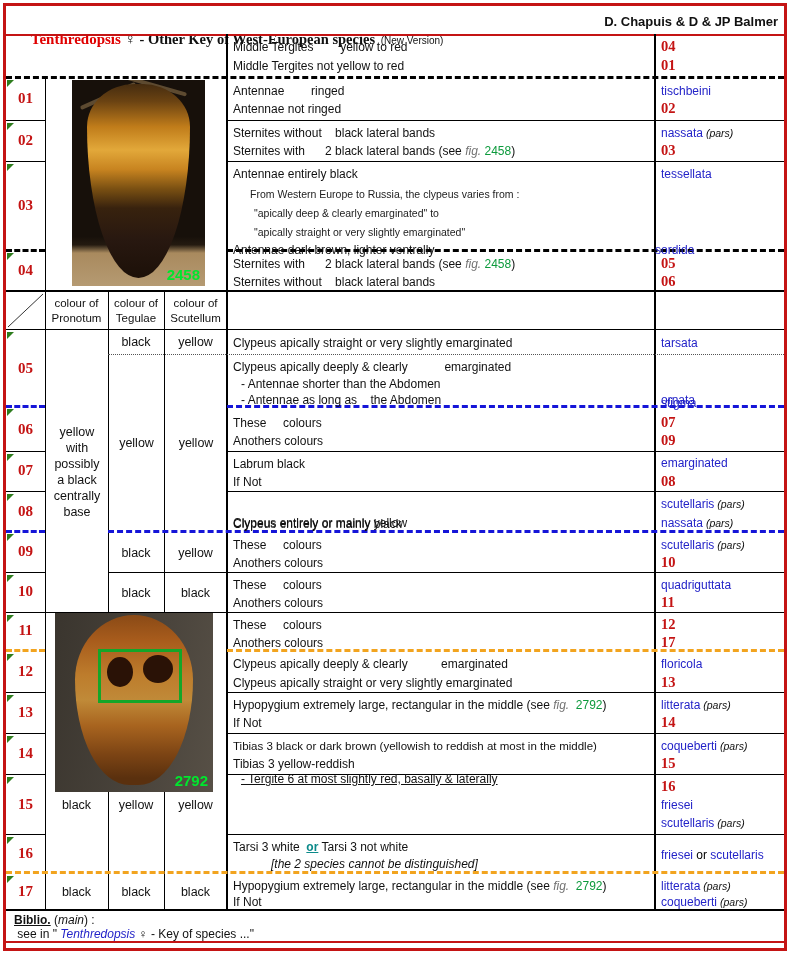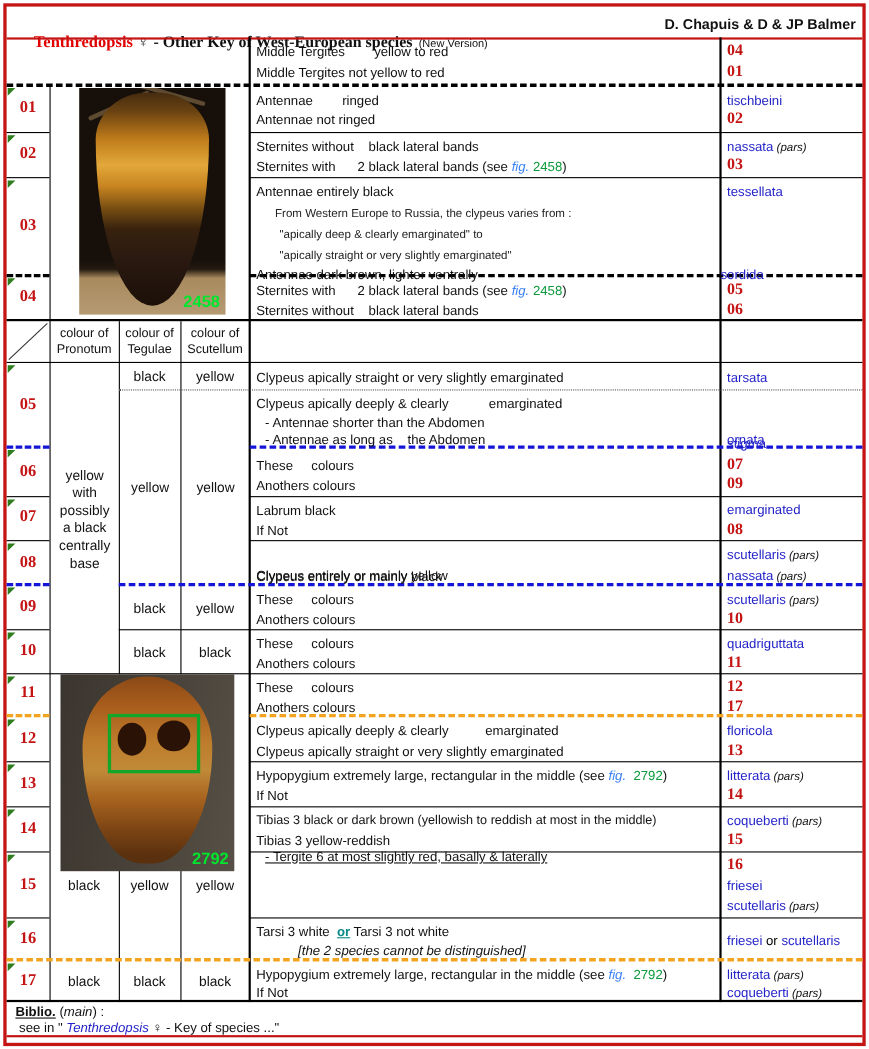--- a/index.html
+++ b/index.html
@@ -16,21 +16,21 @@
   .bdash{position:absolute;height:0;border-top:3px dashed #1515d8;}
   .odash{position:absolute;height:0;border-top:3px dashed #f2a41f;}
   .dot{position:absolute;height:0;border-top:1px dotted #555;}
   
   .cl{position:absolute;white-space:pre;font-size:12px;color:#111;line-height:15px;}
   .note{position:absolute;white-space:pre;font-size:10.5px;color:#222;line-height:13px;}
   .sp{position:absolute;white-space:pre;font-size:12px;line-height:15px;}
   .blue{color:#2323c8;}
   .redn{color:#c41414;font-weight:bold;font-family:"Liberation Serif",serif;font-size:14.5px;}
   .pars{color:#111;font-style:italic;font-size:10.5px;}
-  .fig{color:#3b82f6;font-style:italic;}
+  .fig{color:#737373;font-style:italic;}
   .fignum{color:#0c9a3c;}
   .orw{color:#0b8a8a;font-weight:bold;text-decoration:underline;}
   .it{font-style:italic;}
   .num{position:absolute;left:6px;width:39px;text-align:center;color:#c41414;font-weight:bold;font-family:"Liberation Serif",serif;font-size:15px;}
   .tri{position:absolute;width:0;height:0;border-top:7px solid #2e7d1e;border-right:7px solid transparent;}
   .colw{position:absolute;text-align:center;font-size:12.5px;color:#111;}
   .hdr{position:absolute;display:flex;align-items:center;justify-content:center;text-align:center;font-size:11.5px;line-height:15px;white-space:pre-line;color:#111;}
   .cc{position:absolute;display:flex;align-items:center;justify-content:center;text-align:center;font-size:12.5px;line-height:16px;white-space:pre-line;color:#111;}
   
   .tgen{color:#e00000;font-weight:bold;font-family:"Liberation Serif",serif;font-size:15px;}

